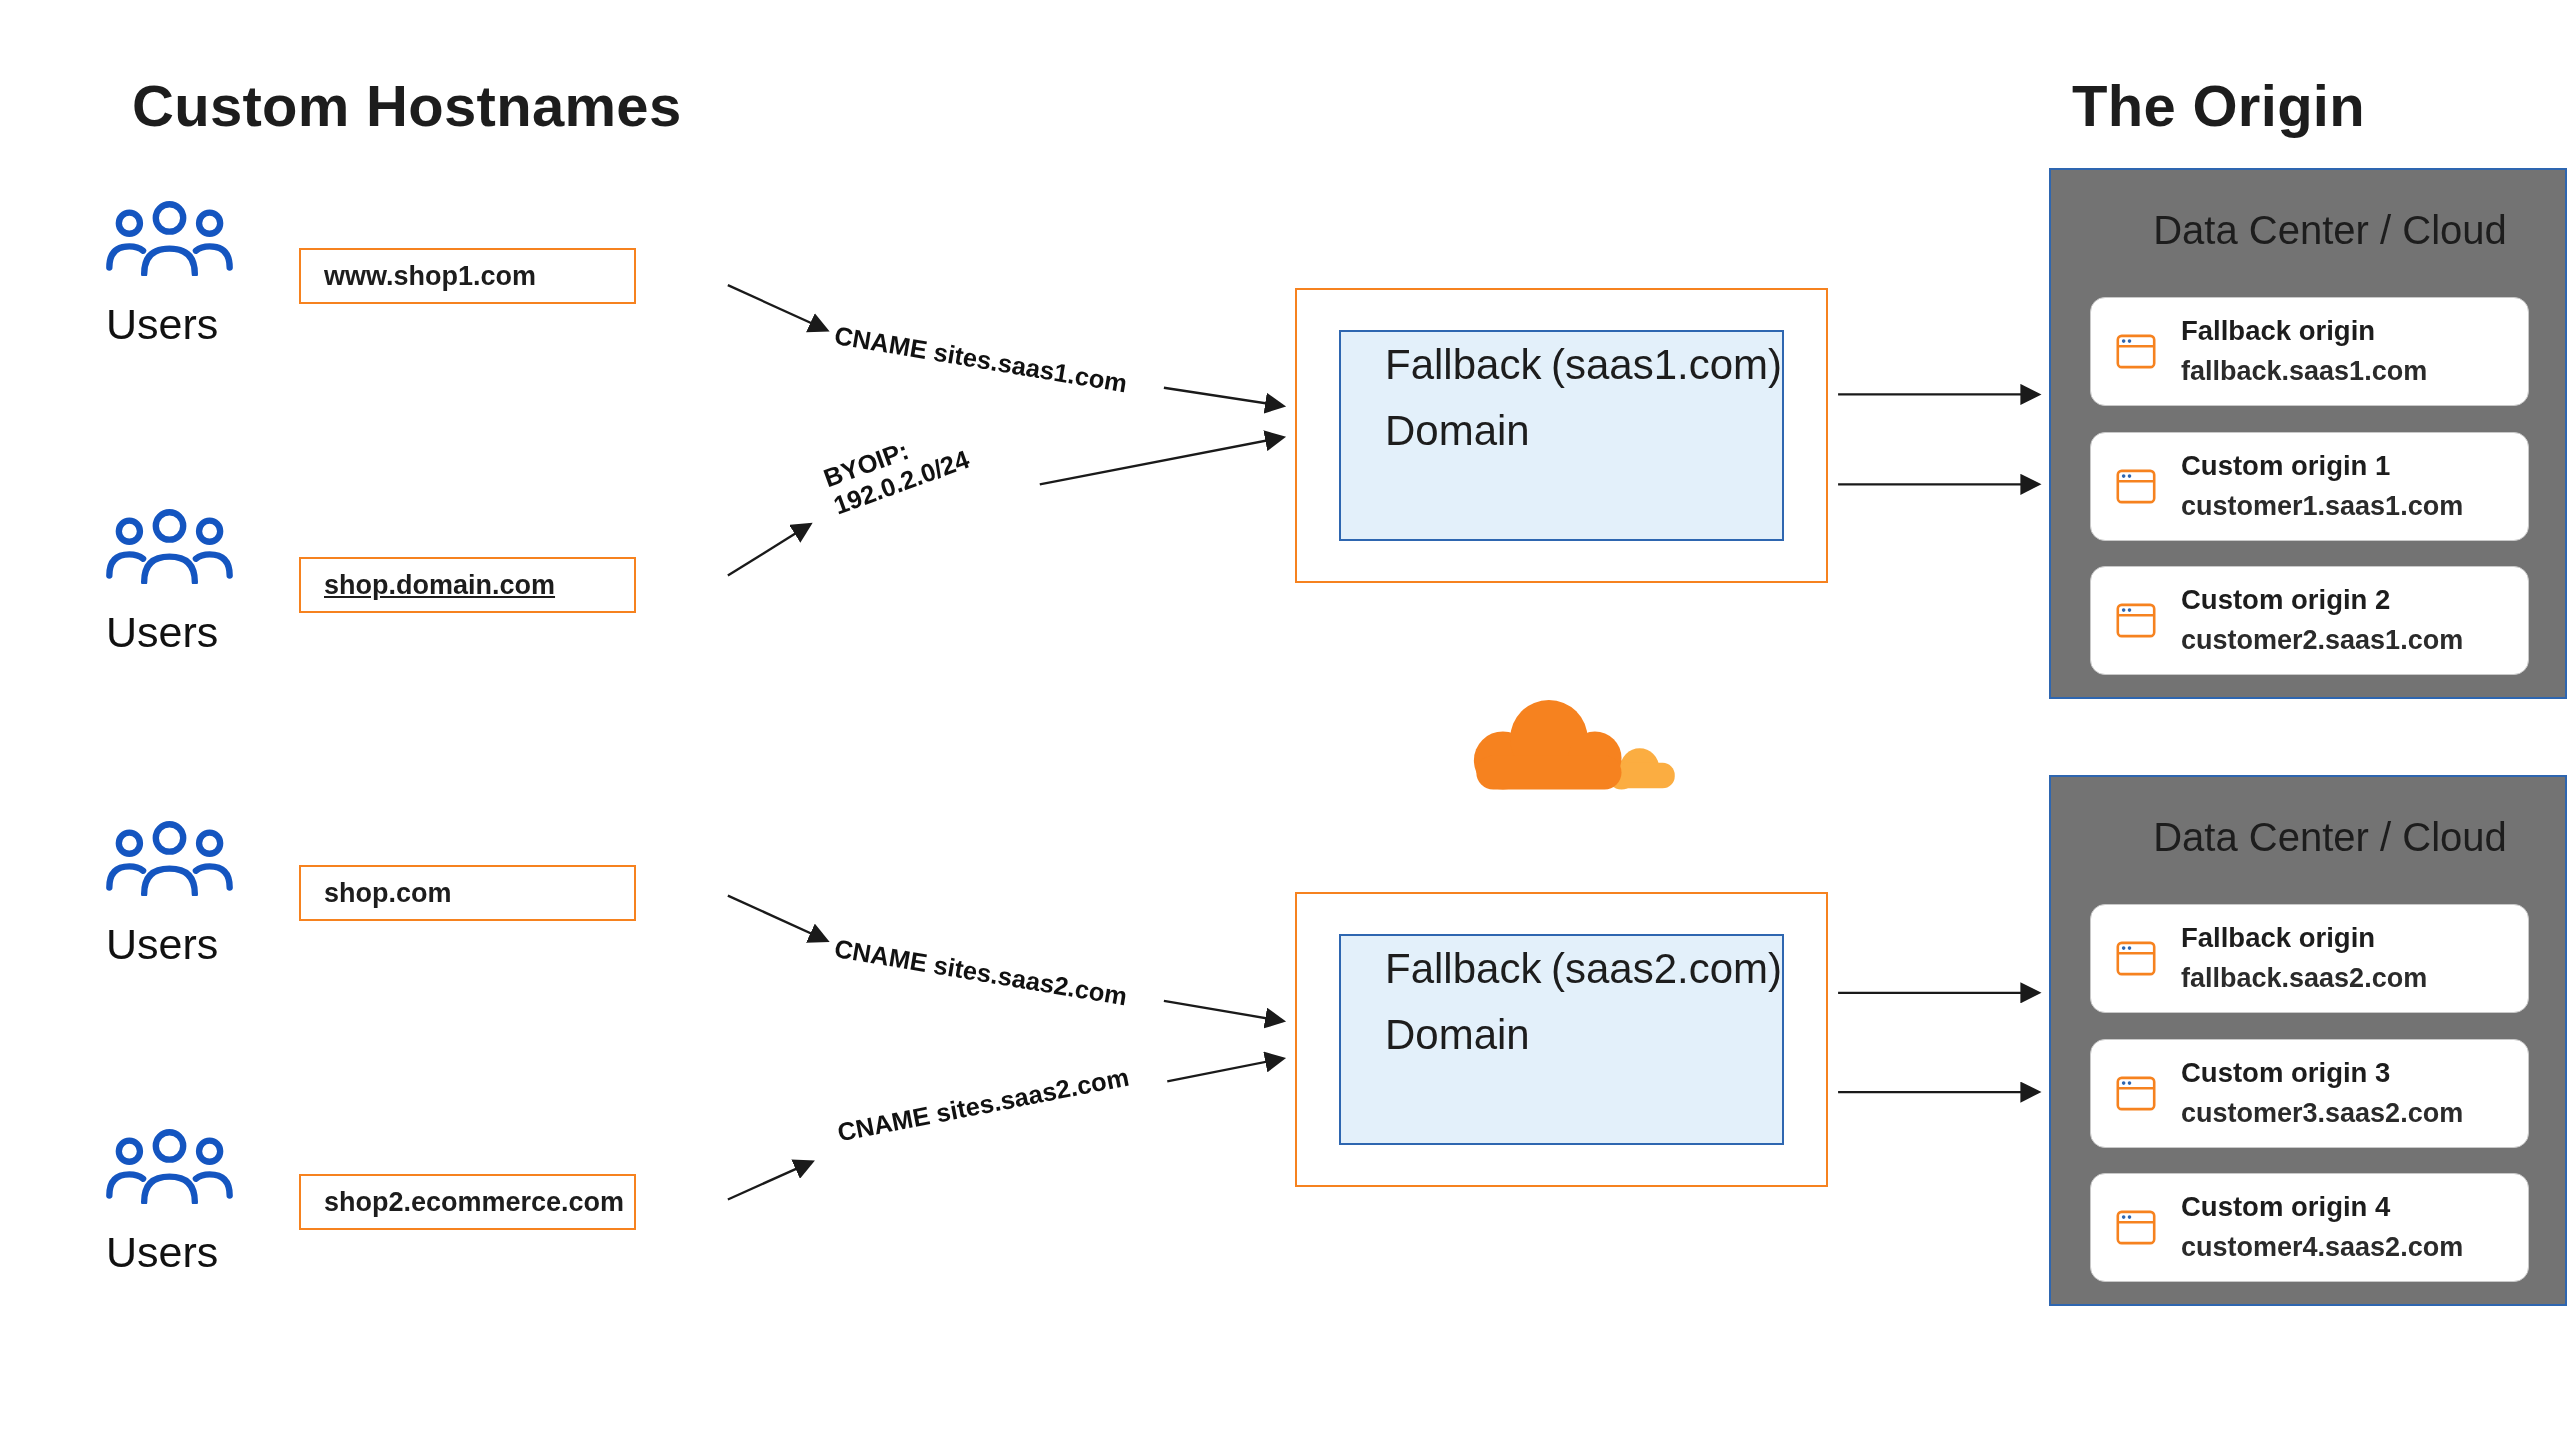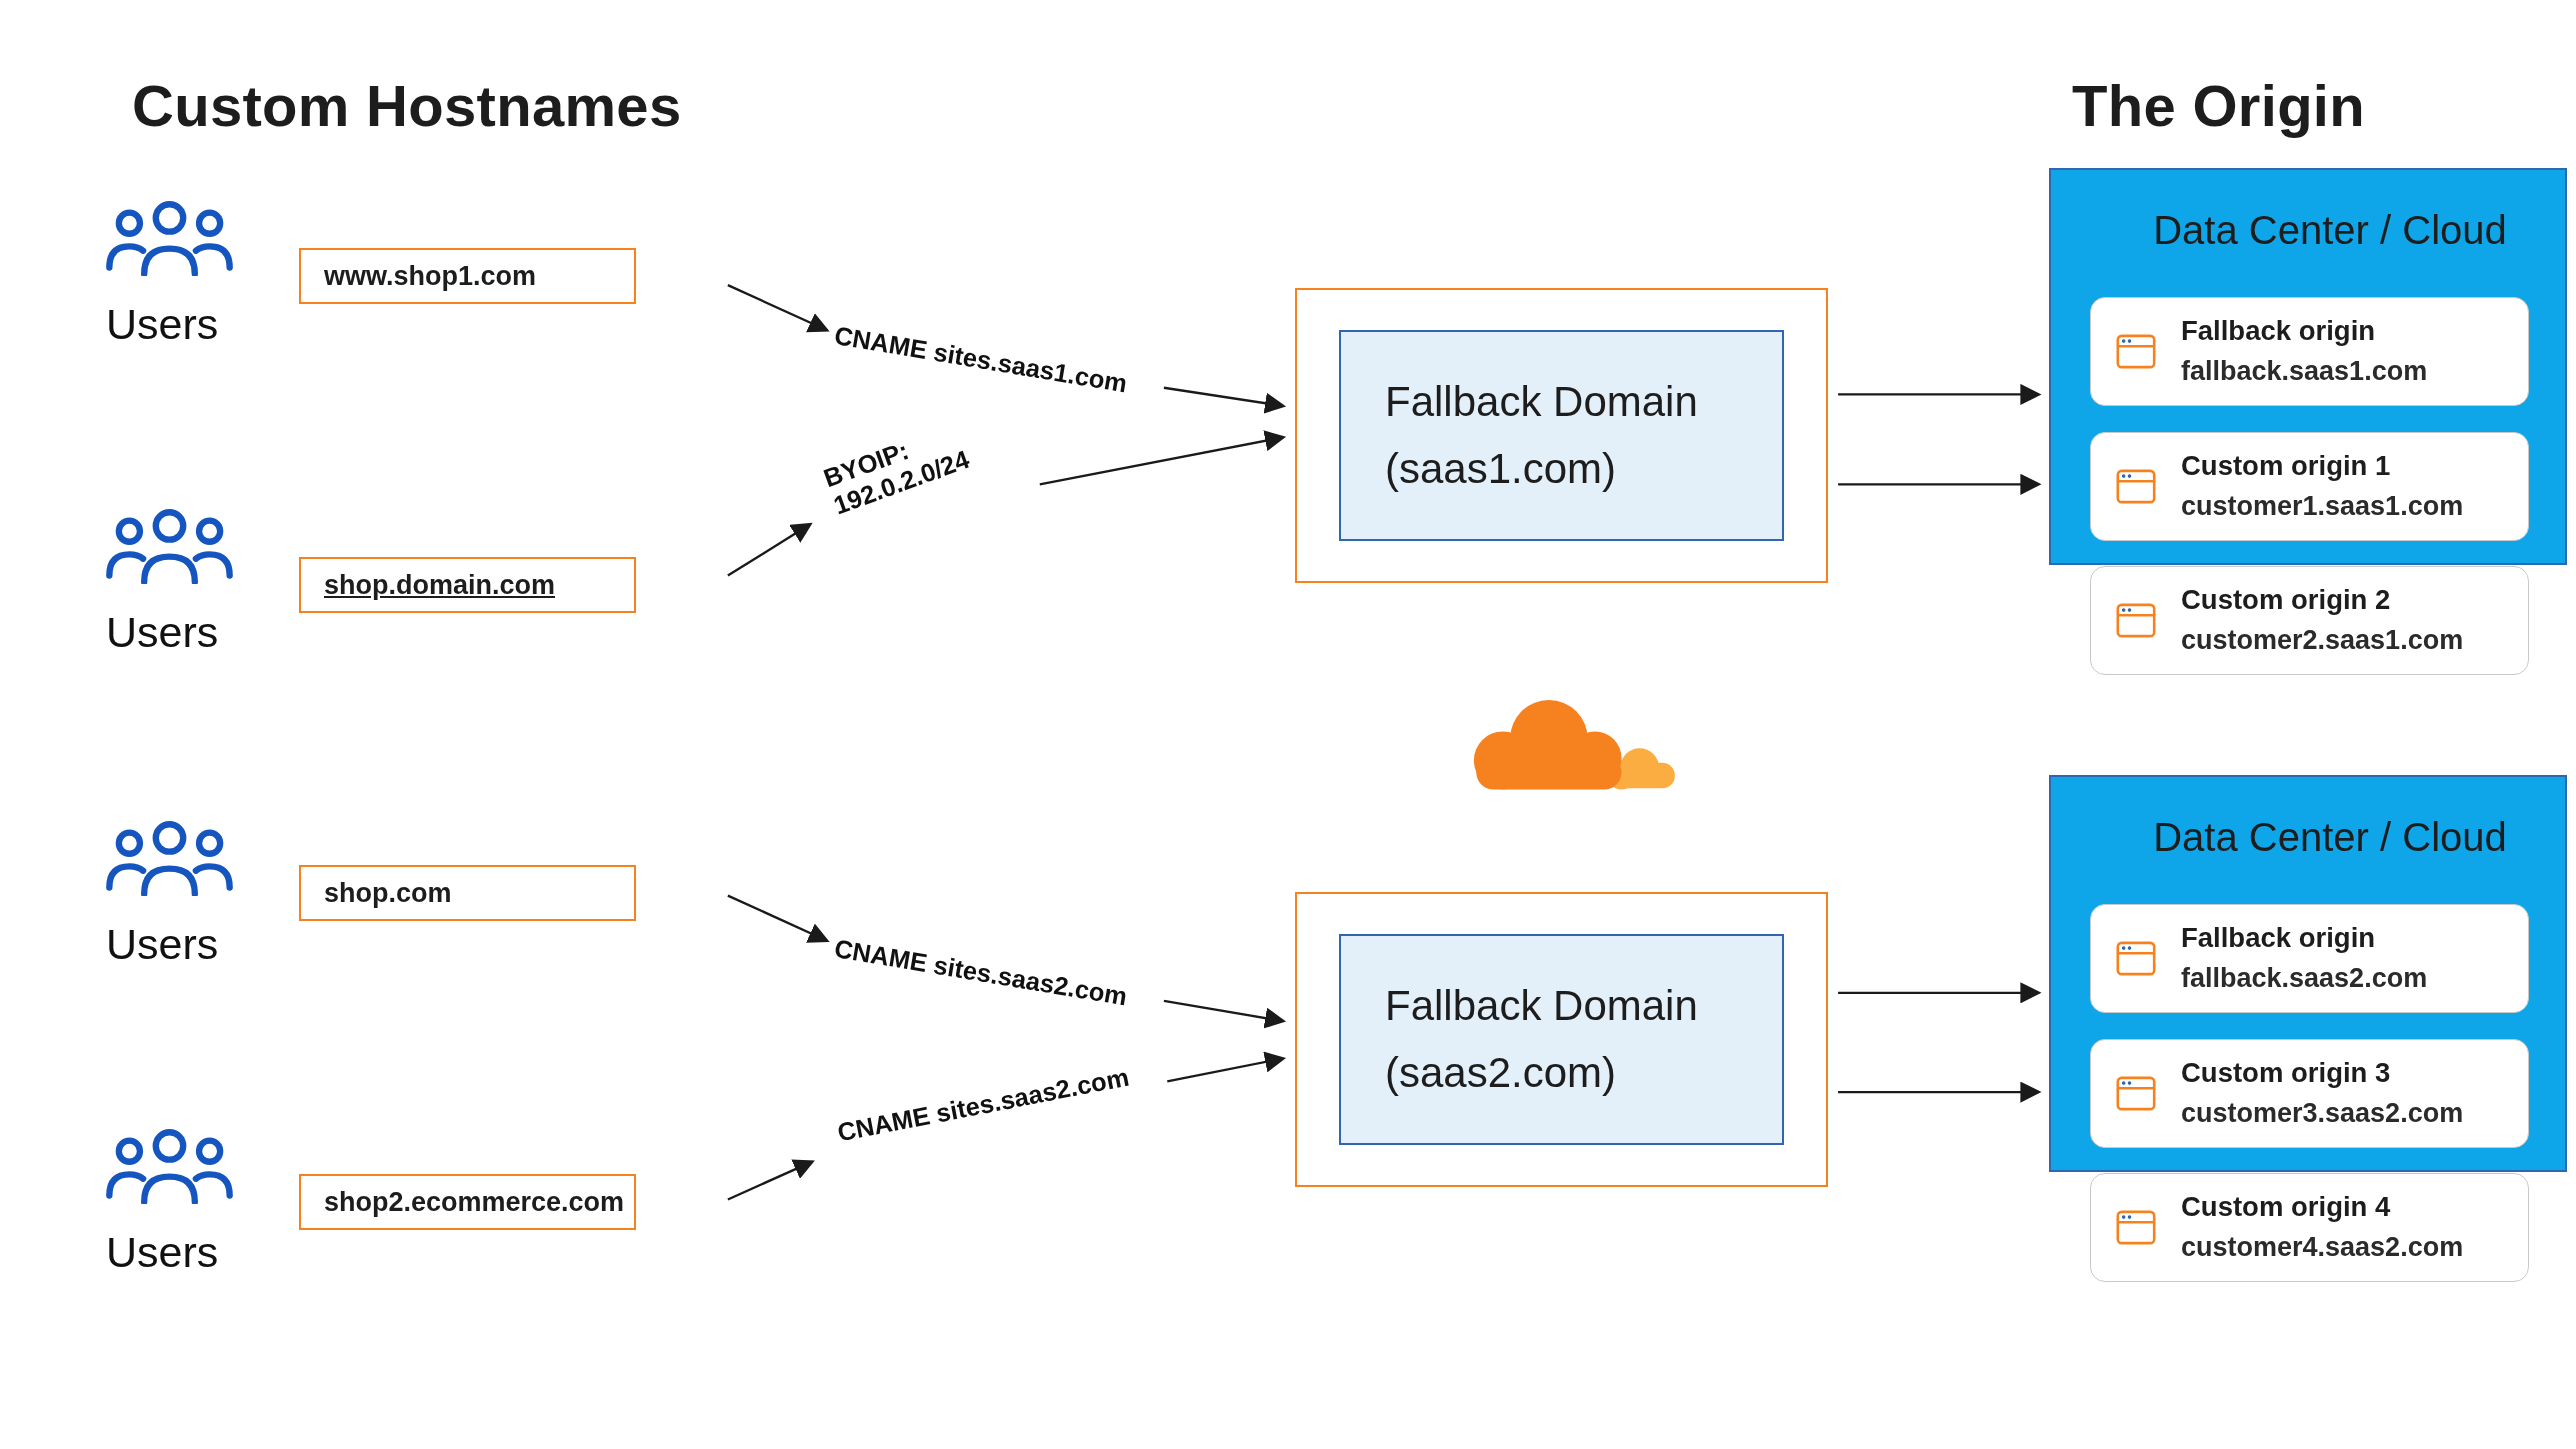--- a/index.html
+++ b/index.html
@@ -9,24 +9,24 @@
   .section-title{font-size:58px;font-weight:700;letter-spacing:0.3px;margin-left:23px;}
   .users-group{position:absolute;left:106px;width:134px;}
   .users-icon{display:block;}
   .users-label{font-size:43px;font-weight:400;color:#111;}
   .hostname-box{position:absolute;left:299px;width:337px;height:56px;border:2px solid #f6821f;
                 background:#fff;display:flex;align-items:center;padding-left:23px;
                 box-sizing:border-box;font-size:27px;font-weight:700;}
   .fallback-outer{position:absolute;left:1295px;width:533px;height:295px;border:2.7px solid #f6821f;
                   background:#fff;box-sizing:border-box;}
   .fallback-inner{position:absolute;left:42px;top:40px;right:42px;bottom:40px;background:#e3f0fa;
-                  border:2px solid #2e66b0;display:flex;flex-direction:column;justify-content:center;
+                  border:2px solid #2e66b0;display:flex;flex-direction:row;justify-content:center;
                   padding-left:44px;font-size:42px;line-height:1.58;box-sizing:border-box;}
-  .dc-box{position:absolute;left:2049px;width:518px;height:397px;border:2.7px solid #2e66b0;
-          background:#0ea5e9;box-sizing:border-box;padding-left:44px;}
+  .dc-box{position:absolute;left:2049px;width:518px;height:531px;border:2.7px solid #2e66b0;
+          background:#737373;box-sizing:border-box;padding-left:44px;}
   .dc-title{text-align:center;font-size:40px;font-weight:400;margin-top:38px;}
   .origin-card{position:absolute;left:39px;width:439px;height:109px;background:#fff;
                border:1.3px solid #c9c9c9;border-radius:15px;box-sizing:border-box;}
   .origin-icon{position:absolute;left:24px;top:34px;}
   .origin-name{position:absolute;left:90px;top:17.4px;font-size:27.5px;font-weight:700;}
   .origin-host{position:absolute;left:90px;top:58px;font-size:27px;font-weight:700;color:#2b2b2b;}
   .arrow-label{position:absolute;font-size:25.5px;font-weight:700;transform-origin:left top;
                white-space:pre-line;color:#111;}
   .overlay{position:absolute;left:0;top:0;pointer-events:none;}
 </style>

